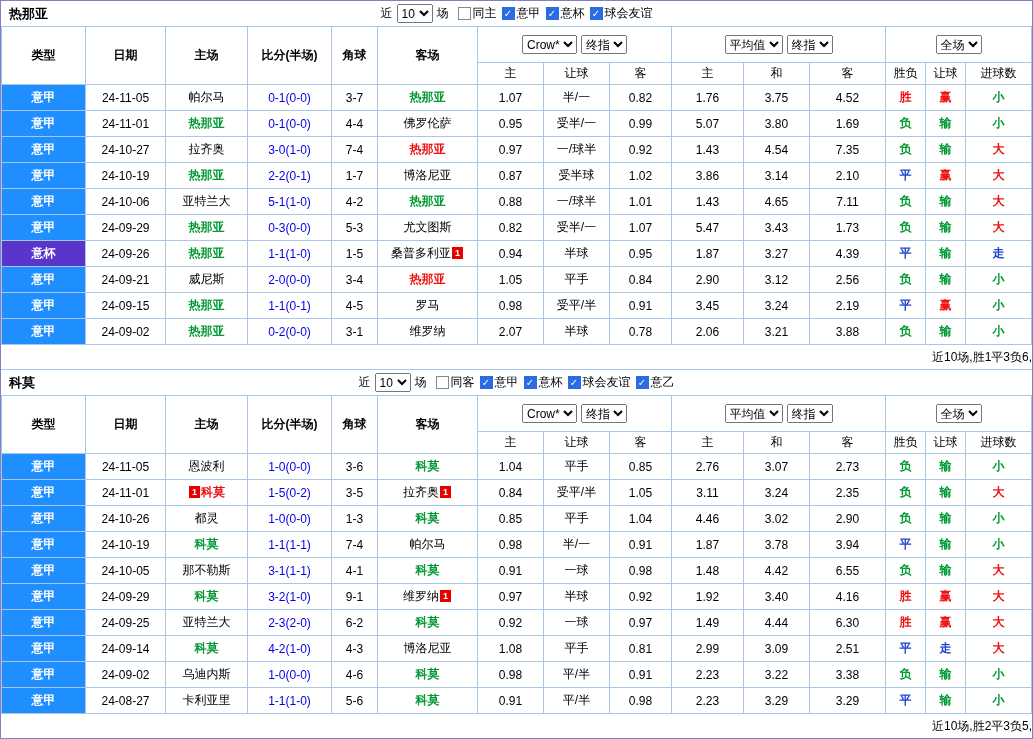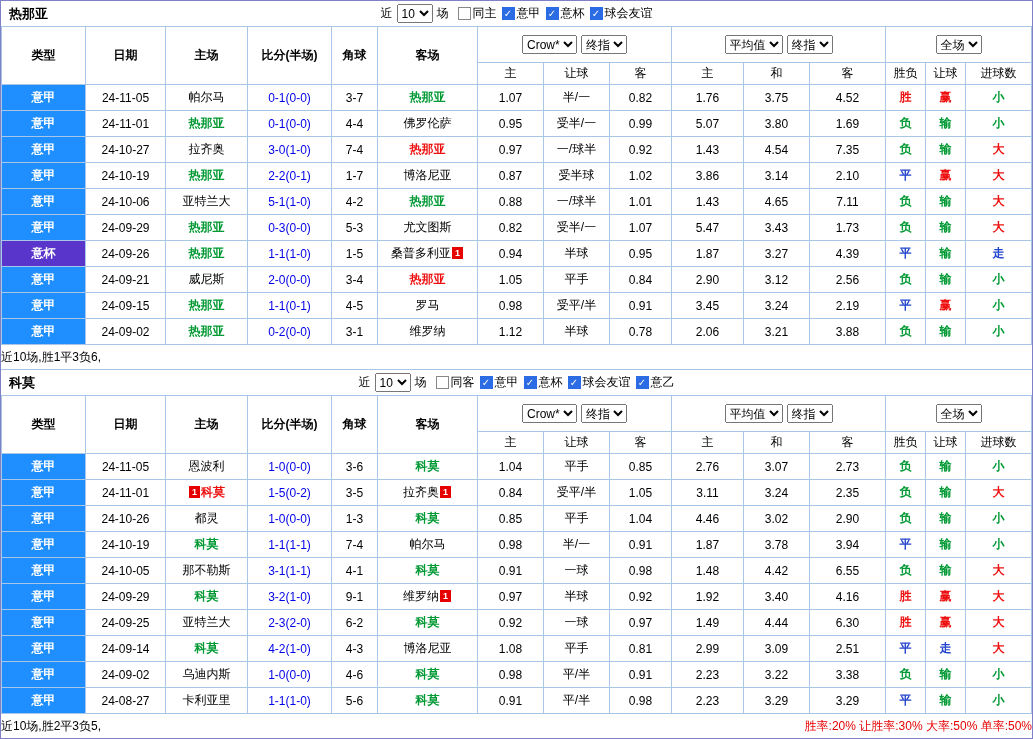--- a/index.html
+++ b/index.html
@@ -41,21 +41,21 @@
   td.type { background:#1f8fff; color:#fff; font-weight:bold; }
   td.type.hl { background:#5a35cc; }
   .score { color:#0000e8; }
   .c-red { color:#ee1111; }
   .c-green { color:#009933; }
   .c-blue { color:#2244cc; }
   .bold { font-weight:bold; }
   .redcard { display:inline-block; min-width:11px; height:12px; line-height:12px; background:#e60000; color:#fff;
              font-size:9px; font-weight:bold; margin:0 1px; vertical-align:1px; padding:0 1px; }
 
-  .summary { height:25px; display:flex; align-items:center; justify-content:space-between; gap:16px;
+  .summary { height:25px; display:flex; align-items:center; justify-content:flex-end; gap:6px;
              border-bottom:1px solid #a9c6e6; font-size:12px; background:#fff; }
   .summary .rates { color:#e60000; }
 </style>
 </head>
 <body>
 
 <div class="panel">
 
 
   <div class="section">
@@ -281,21 +281,21 @@
             <td class="c-red bold">赢</td>
             <td class="c-green bold">小</td>
           </tr>
           <tr>
             <td class="type">意甲</td>
             <td>24-09-02</td>
             <td><span><span class="c-green bold">热那亚</span></span></td>
             <td class="score">0-2(0-0)</td>
             <td>3-1</td>
             <td><span><span>维罗纳</span></span></td>
-            <td>1.12</td>
+            <td>2.07</td>
             <td>半球</td>
             <td>0.78</td>
             <td>2.06</td>
             <td>3.21</td>
             <td>3.88</td>
             <td class="c-green bold">负</td>
             <td class="c-green bold">输</td>
             <td class="c-green bold">小</td>
           </tr>
         </tbody>
@@ -546,17 +546,16 @@
             <td>3.29</td>
             <td>3.29</td>
             <td class="c-blue bold">平</td>
             <td class="c-green bold">输</td>
             <td class="c-green bold">小</td>
           </tr>
         </tbody>
     </table>
     <div class="summary">
       <span>近10场,胜2平3负5,</span>
-      <span class="rates">胜率:20% 让胜率:30% 大率:50% 单率:50%</span>
     </div>
   </div>
 
 </div>
 
 </body></html>

